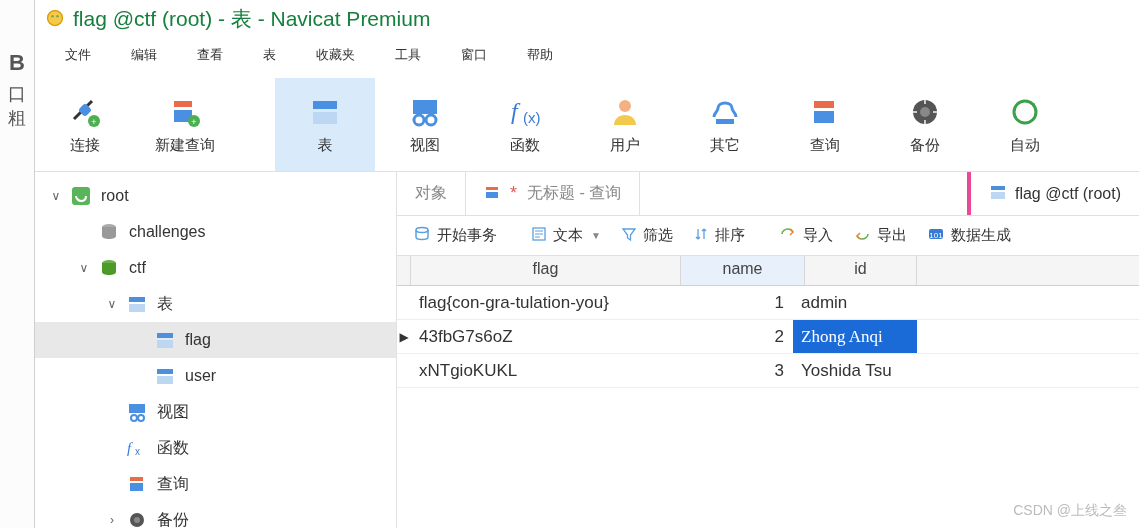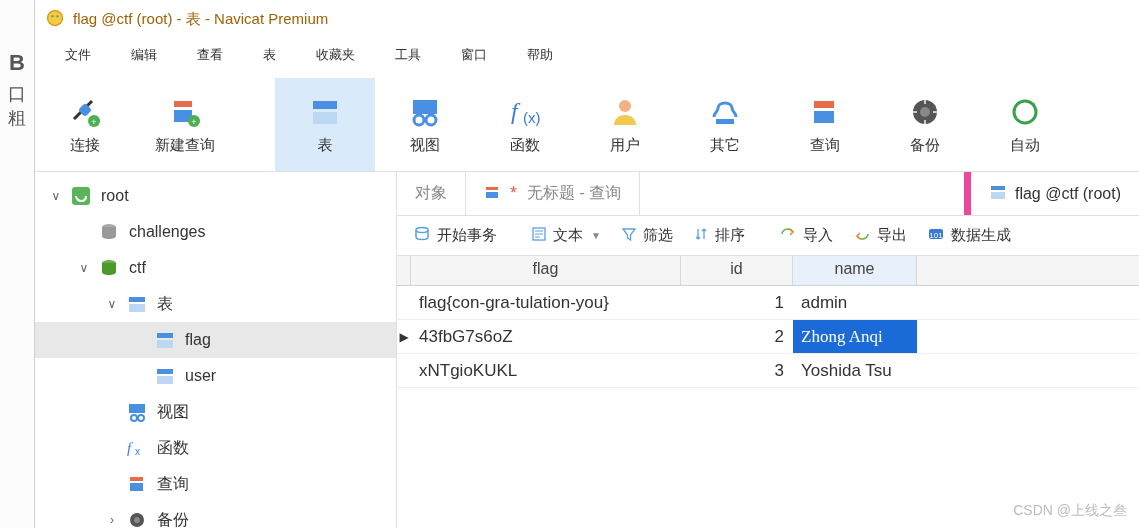--- a/index.html
+++ b/index.html
@@ -6,21 +6,21 @@
   body { font-family: "Microsoft YaHei", "Segoe UI", sans-serif; font-size: 14px; color: #333; background: #fff; overflow: hidden; width: 1139px; height: 528px; position: relative; }
 
   .left-edge { position: absolute; left: 0; top: 0; width: 35px; height: 528px; border-right: 1px solid #d0d0d0; background:#fcfcfc; }
   .left-edge .b { font-size: 22px; font-weight: bold; color:#555; padding:50px 6px 0 6px; text-align:center; }
   .left-edge .bold { font-size:18px; color:#555; padding-top:6px; text-align:center;}
 
   .app { position: absolute; left: 35px; top: 0; right: 0; bottom: 0; display:flex; flex-direction:column; }
 
   .titlebar { display:flex; align-items:center; height:38px; padding:0 10px; gap:8px; }
   .title-icon svg { width:20px; height:20px; }
-  .title-text { font-size:15px; color:#a16207; }
+  .title-text { font-size:21px; color:#15803d; }
 
   .menubar { display:flex; height:34px; align-items:center; padding:0 10px; gap:0; }
   .menu-item { padding:4px 20px; font-size:13px; color:#333; cursor:pointer; }
 
   .toolbar { display:flex; height:100px; padding:6px 0 0 0; border-bottom:1px solid #e0e0e0; }
   .tool-btn { display:flex; flex-direction:column; align-items:center; justify-content:center; width:100px; cursor:pointer; gap:6px; padding:4px 0;}
   .tool-btn.active { background:#d9ebfb; }
   .tool-icon { width:36px; height:36px; display:flex; align-items:center; justify-content:center;}
   .tool-label { font-size:15px; color:#333; }
 
@@ -31,21 +31,21 @@
   .tree-indent { display:inline-block; }
   .chevron { width:18px; text-align:center; color:#666; font-size:12px; }
   .tree-icon { width:24px; height:24px; display:flex; align-items:center; justify-content:center; margin-right:4px;}
 
   .main { flex:1; display:flex; flex-direction:column; min-width:0;text-align:center;}
   .tabstrip { display:flex; height:44px; border-bottom:1px solid #e0e0e0; align-items:stretch;}
   .tab { display:flex; align-items:center; padding:0 18px; gap:8px; font-size:16px; color:#888; border-right:1px solid #e0e0e0; cursor:pointer; }
   .tab.active { color:#333; background:#fff; }
   .tab .red { color:#e05a5a; font-size:18px; padding-right:2px;}
   .tabstrip .spacer{flex:1;}
-  .tab-right{border-left:7px solid #ec4899; border-right:none;}
+  .tab-right{border-left:4px solid #ec4899; border-right:none;}
 
   .data-toolbar { display:flex; height:40px; align-items:center; border-bottom:1px solid #e0e0e0; padding:0 6px; gap:0;}
   .dt-btn { display:flex; align-items:center; padding:4px 10px; gap:6px; font-size:15px; color:#333; cursor:pointer;}
   .dt-sep { width:14px;}
   .dropdown-caret{ font-size:10px; color:#888; padding-left:2px;}
 
   .grid { flex:1; overflow:auto; }
   .grid-header { display:flex; border-bottom:1px solid #d0d0d0; background:#f5f5f5; height:30px;}
   .grid-header .cell { border-right:1px solid #d8d8d8; padding:4px 8px; font-size:16px; color:#444;}
   .grid-header .corner{ width:14px; border-right:1px solid #d8d8d8;}
@@ -380,22 +380,22 @@
                 <text x="9" y="12" font-size="8" fill="#fff" text-anchor="middle">101</text>
               </svg></span>
           <span>数据生成</span>
         </div>
       </div>
 
       <div class="grid">
         <div class="grid-header">
           <div class="corner"></div>
           <div class="cell col-flag">flag</div>
+          <div class="cell col-name">name</div>
           <div class="cell col-id" style="justify-content:flex-start">id</div>
-          <div class="cell col-name">name</div>
         </div>
         <div id="grid-body">
             <div class="grid-row">
               <div class="rowhead"></div>
               <div class="cell col-flag">flag{con-gra-tulation-you}</div>
               <div class="cell col-id">1</div>
               <div class="cell col-name">admin</div>
             </div>
             <div class="grid-row">
               <div class="rowhead">▶</div>

